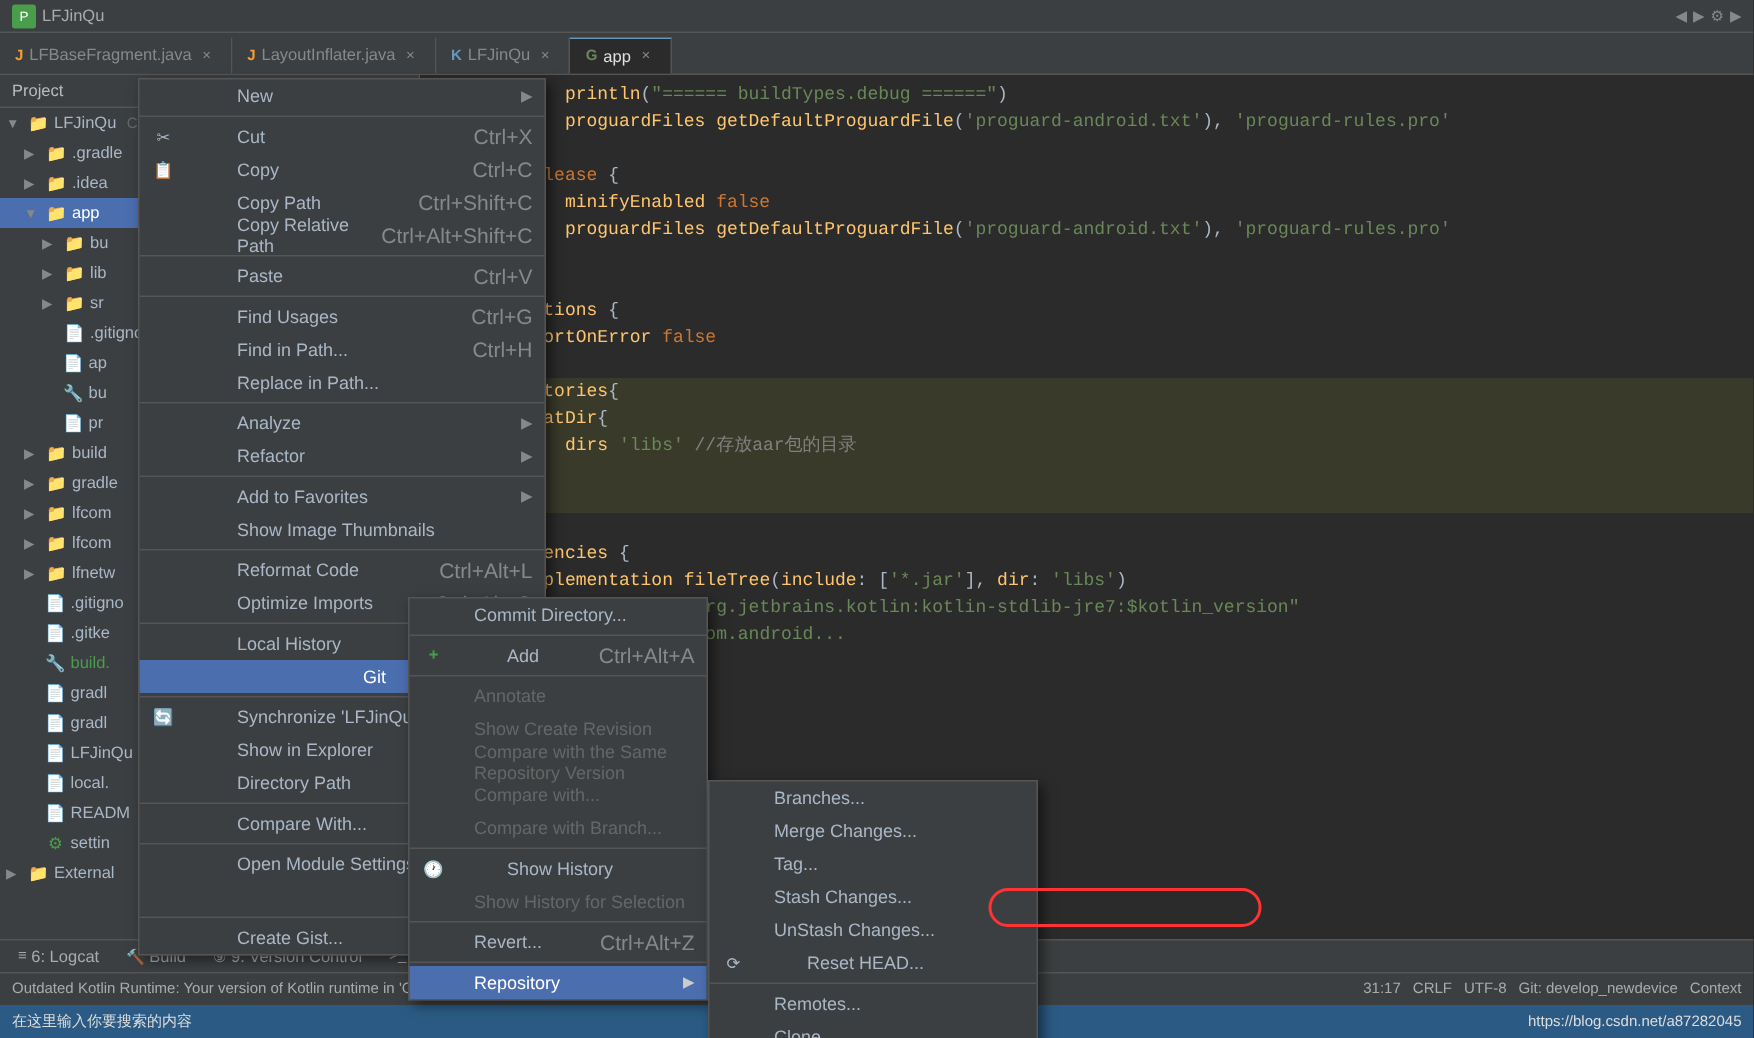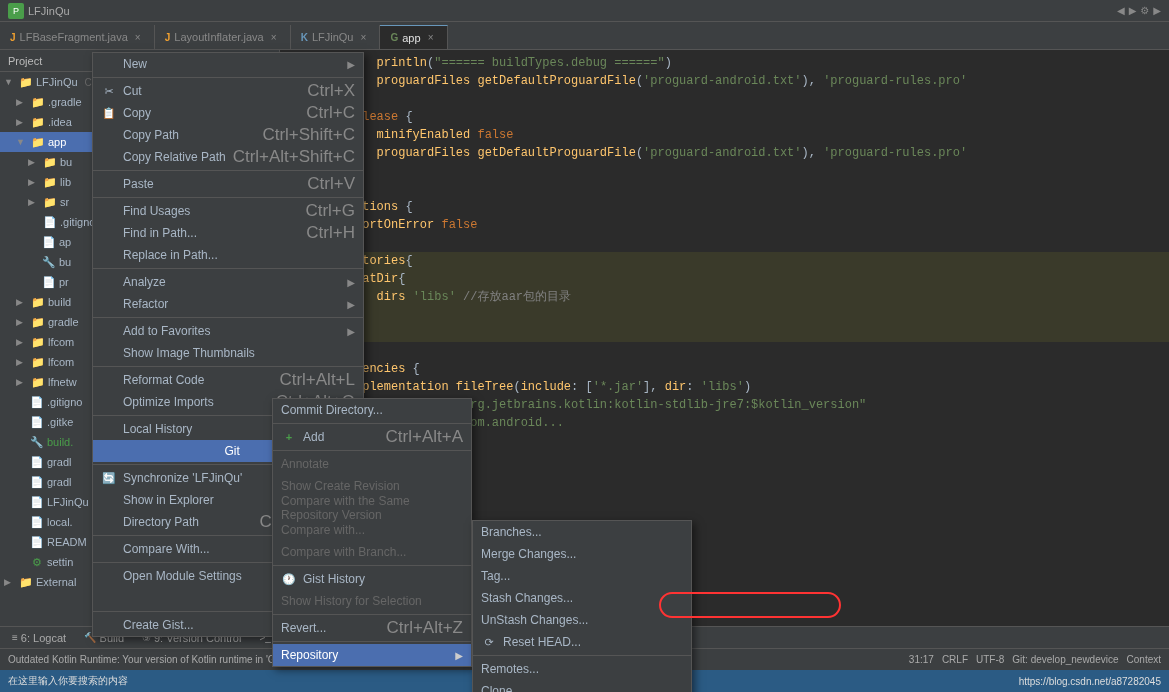--- a/index.html
+++ b/index.html
@@ -150,22 +150,22 @@
       display: flex;
       align-items: center;
       padding: 0 8px;
       gap: 6px;
       cursor: pointer;
       position: relative;
     }
     .menu-item.active { background: #4b6eaf; color: white; text-align: center; }
     .menu-item.disabled { color: #666; }
     .menu-item-icon { width: 16px; height: 16px; display: flex; align-items: center; justify-content: center; font-size: 11px; flex-shrink: 0; }
-    .menu-item-label { flex: 1; font-size: 12px; }
-    .menu-item-shortcut { color: #888; font-size: 17px; }
+    .menu-item-label { flex: 1; font-size: 12px; margin-left: 35px; }
+    .menu-item-shortcut { color: #888; font-size: 14px; }
     .menu-item-arrow { color: #888; font-size: 10px; }
     .menu-separator { height: 1px; background: #555; margin: 2px 0; }
 
     
     .git-submenu {
       position: absolute;
       left: 272px;
       top: 350px;
       width: 200px;
       background: #3c3f41;
@@ -660,21 +660,21 @@
   </div>
   <div class="menu-item disabled">
     <span class="menu-item-label" style="color:#666;">Compare with...</span>
   </div>
   <div class="menu-item disabled">
     <span class="menu-item-label" style="color:#666;">Compare with Branch...</span>
   </div>
   <div class="menu-separator"></div>
   <div class="menu-item">
     <span class="menu-item-icon">🕐</span>
-    <span class="menu-item-label">Gist History</span>
+    <span class="menu-item-label">Show History</span>
   </div>
   <div class="menu-item disabled">
     <span class="menu-item-label" style="color:#666;">Show History for Selection</span>
   </div>
   <div class="menu-separator"></div>
   <div class="menu-item">
     <span class="menu-item-label">Revert...</span>
     <span class="menu-item-shortcut">Ctrl+Alt+Z</span>
   </div>
   <div class="menu-separator"></div>

